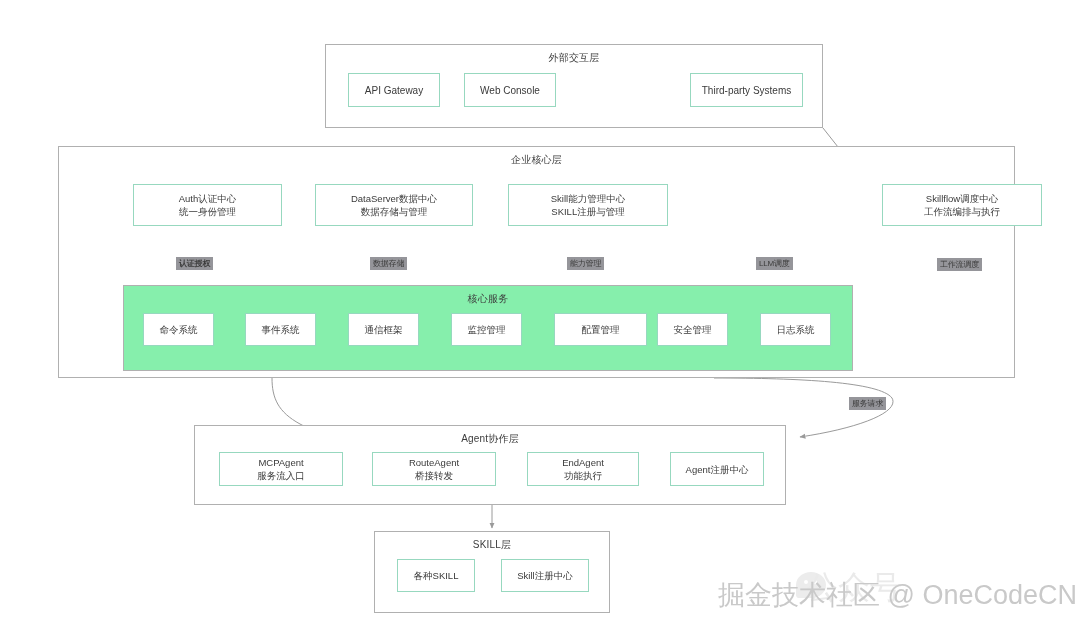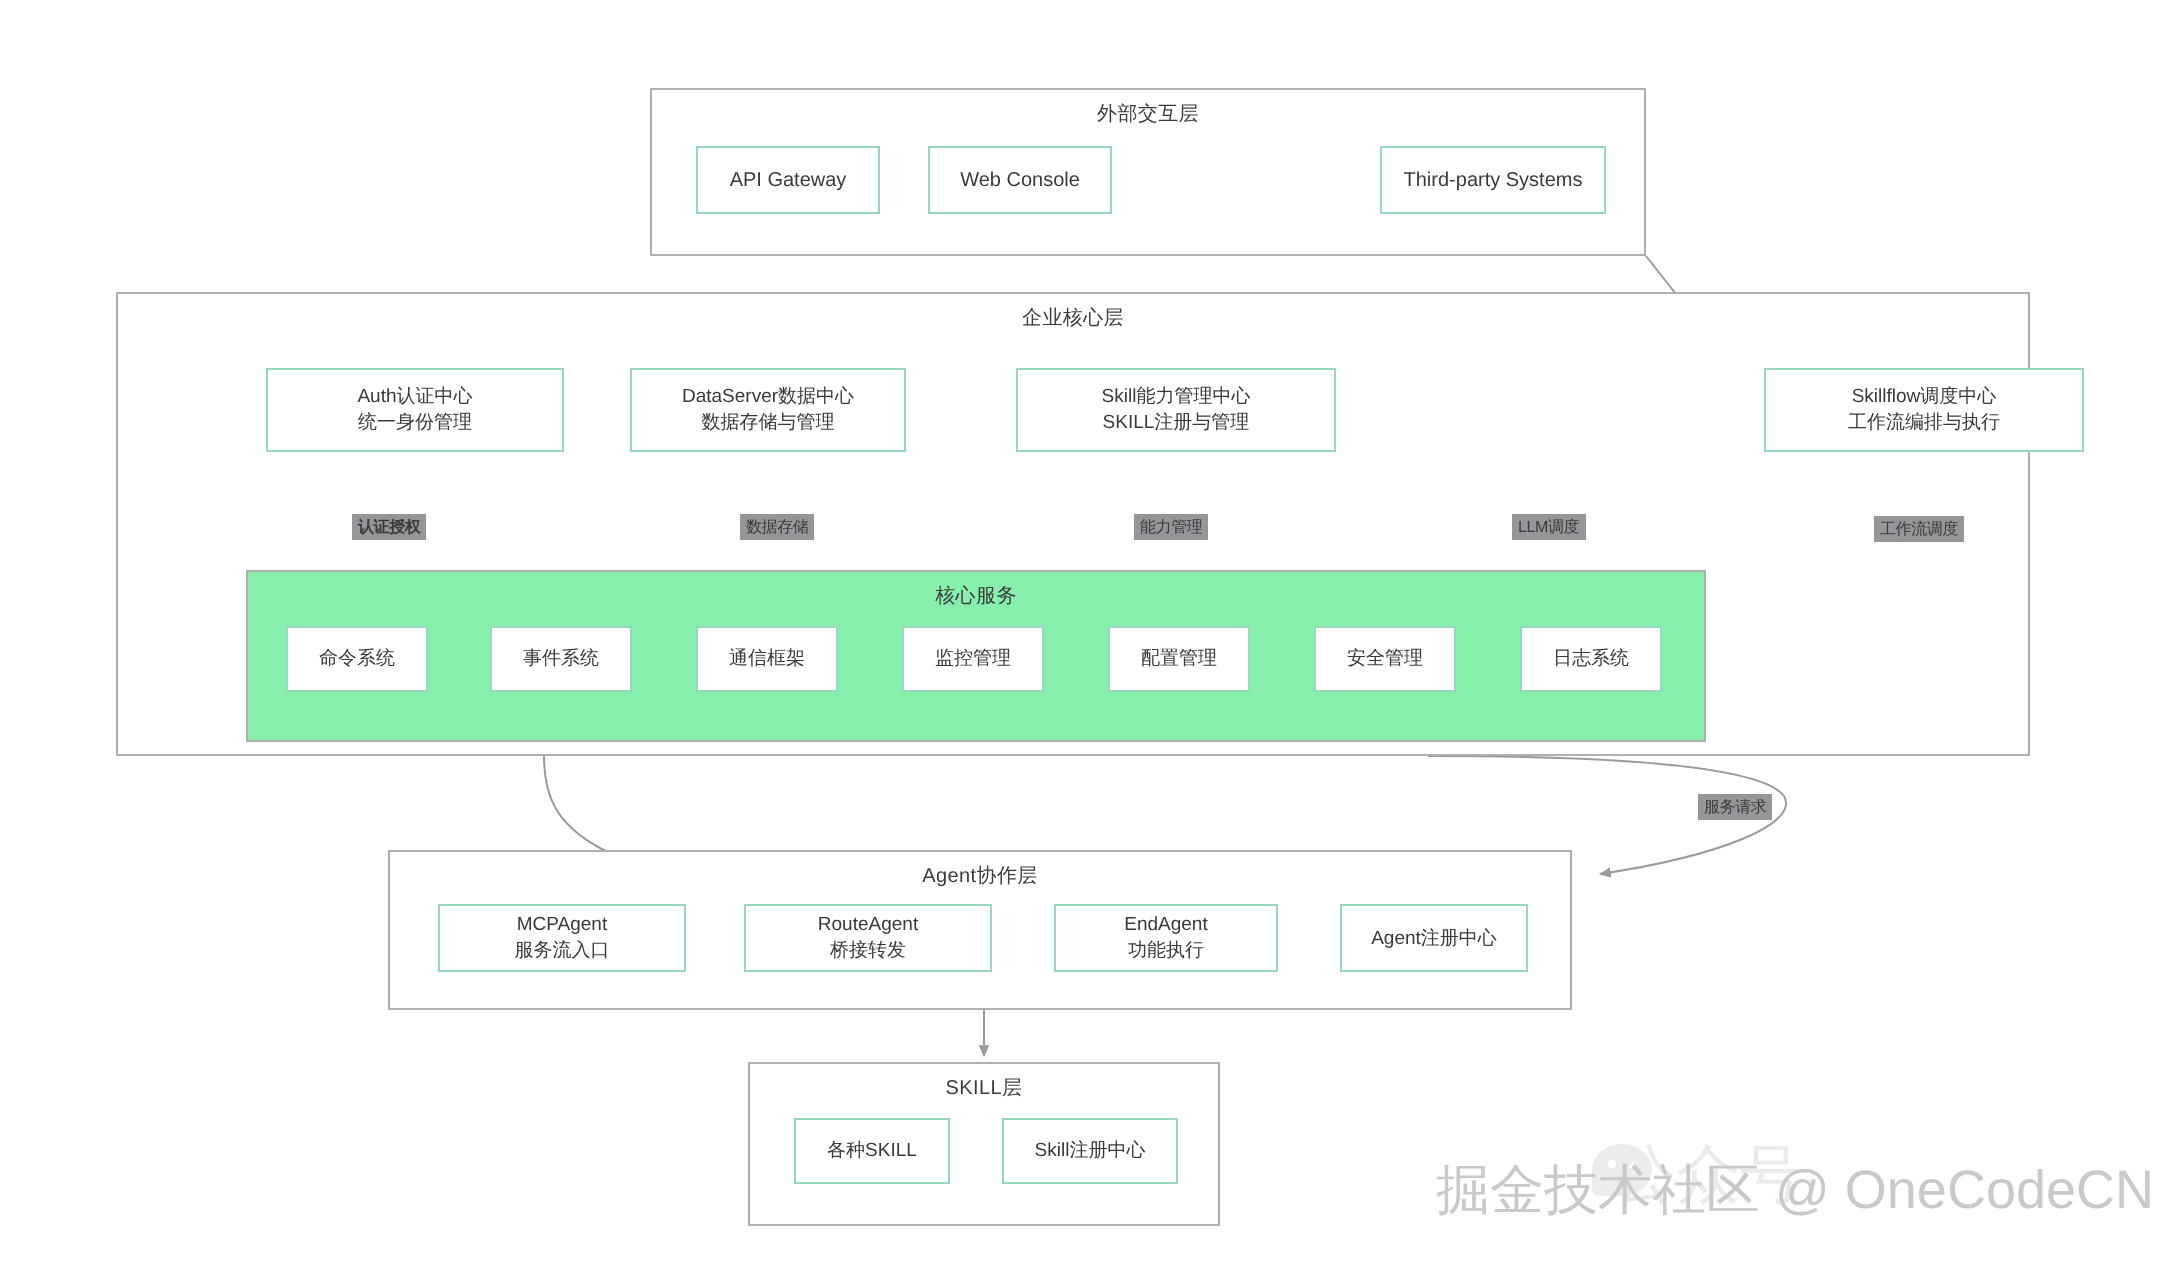--- a/index.html
+++ b/index.html
@@ -166,31 +166,31 @@
     <div class="layer-title">外部交互层</div>
     <div class="node en" style="left:138px;top:28px;width:92px;height:34px;">Web Console</div>
     <div class="node en" style="left:22px;top:28px;width:92px;height:34px;">API Gateway</div>
     <div class="node en" style="left:364px;top:28px;width:113px;height:34px;">Third-party Systems</div>
   </div>
 
   <div class="layer" style="left:58px;top:146px;width:957px;height:232px;">
     <div class="layer-title">企业核心层</div>
 
     <div class="node" style="left:74px;top:37px;width:149px;height:42px;">Auth认证中心<br>统一身份管理</div>
-    <div class="node" style="left:256px;top:37px;width:138px;height:42px;">DataServer数据中心<br>数据存储与管理</div>
+    <div class="node" style="left:256px;top:37px;width:158px;height:42px;">DataServer数据中心<br>数据存储与管理</div>
     <div class="node" style="left:449px;top:37px;width:160px;height:42px;">Skill能力管理中心<br>SKILL注册与管理</div>
     <div class="node" style="left:823px;top:37px;width:160px;height:42px;">Skillflow调度中心<br>工作流编排与执行</div>
 
     <div class="subpanel" style="left:64px;top:138px;width:730px;height:86px;">
       <div class="layer-title">核心服务</div>
       <div class="node" style="left:19px;top:27px;width:71px;height:33px;">命令系统</div>
       <div class="node" style="left:121px;top:27px;width:71px;height:33px;">事件系统</div>
       <div class="node" style="left:224px;top:27px;width:71px;height:33px;">通信框架</div>
       <div class="node" style="left:327px;top:27px;width:71px;height:33px;">监控管理</div>
-      <div class="node" style="left:430px;top:27px;width:71px;height:33px;">配置管理</div>
+      <div class="node" style="left:430px;top:27px;width:93px;height:33px;">配置管理</div>
       <div class="node" style="left:533px;top:27px;width:71px;height:33px;">安全管理</div>
       <div class="node" style="left:636px;top:27px;width:71px;height:33px;">日志系统</div>
     </div>
   </div>
 
   <div class="layer" style="left:194px;top:425px;width:592px;height:80px;">
     <div class="layer-title">Agent协作层</div>
     <div class="node" style="left:24px;top:26px;width:124px;height:34px;">MCPAgent<br>服务流入口</div>
     <div class="node" style="left:177px;top:26px;width:124px;height:34px;">RouteAgent<br>桥接转发</div>
     <div class="node" style="left:332px;top:26px;width:112px;height:34px;">EndAgent<br>功能执行</div>

